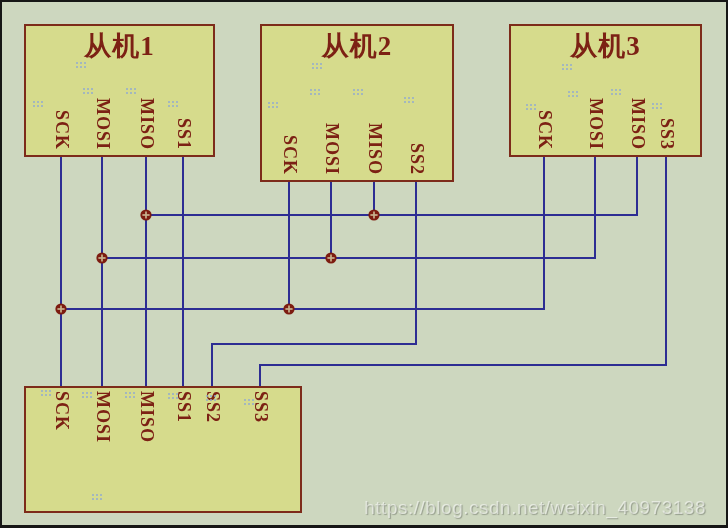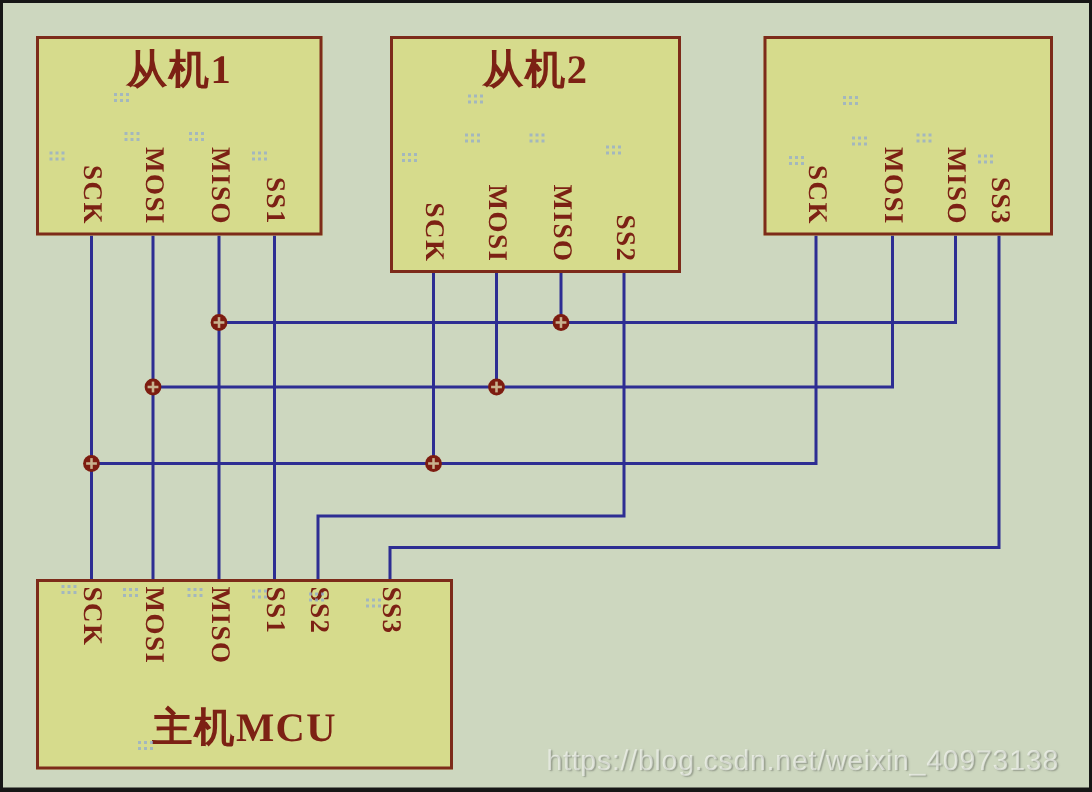--- a/index.html
+++ b/index.html
@@ -113,27 +113,27 @@
         <span class="pin-label" style="left: 147px; bottom: 5px;">SS1</span>
       </div>
       <div class="chip" style="left: 258px; top: 22px; width: 194px; height: 158px;">
         <div class="chip-title title-top">从机2</div>
         <span class="pin-label" style="left: 17px; bottom: 5px;">SCK</span>
         <span class="pin-label" style="left: 59px; bottom: 5px;">MOSI</span>
         <span class="pin-label" style="left: 102px; bottom: 5px;">MISO</span>
         <span class="pin-label" style="left: 144px; bottom: 5px;">SS2</span>
       </div>
       <div class="chip" style="left: 507px; top: 22px; width: 193px; height: 133px;">
+        <div class="chip-title title-top">从机3</div>
         <span class="pin-label" style="left: 23px; bottom: 5px;">SCK</span>
         <span class="pin-label" style="left: 74px; bottom: 5px;">MOSI</span>
         <span class="pin-label" style="left: 116px; bottom: 5px;">MISO</span>
         <span class="pin-label" style="left: 145px; bottom: 5px;">SS3</span>
       </div>
       <div class="chip" style="left: 22px; top: 384px; width: 278px; height: 127px;">
-        <div class="chip-title title-bottom">主机MCU</div>
         <span class="pin-label" style="left: 25px; top: 3px;">SCK</span>
         <span class="pin-label" style="left: 66px; top: 3px;">MOSI</span>
         <span class="pin-label" style="left: 110px; top: 3px;">MISO</span>
         <span class="pin-label" style="left: 147px; top: 3px;">SS1</span>
         <span class="pin-label" style="left: 176px; top: 3px;">SS2</span>
         <span class="pin-label" style="left: 224px; top: 3px;">SS3</span>
       </div>
     </div>
   <div id="marker-layer">
       <div class="anchor-marker" style="left: 74px; top: 60px;"></div>

